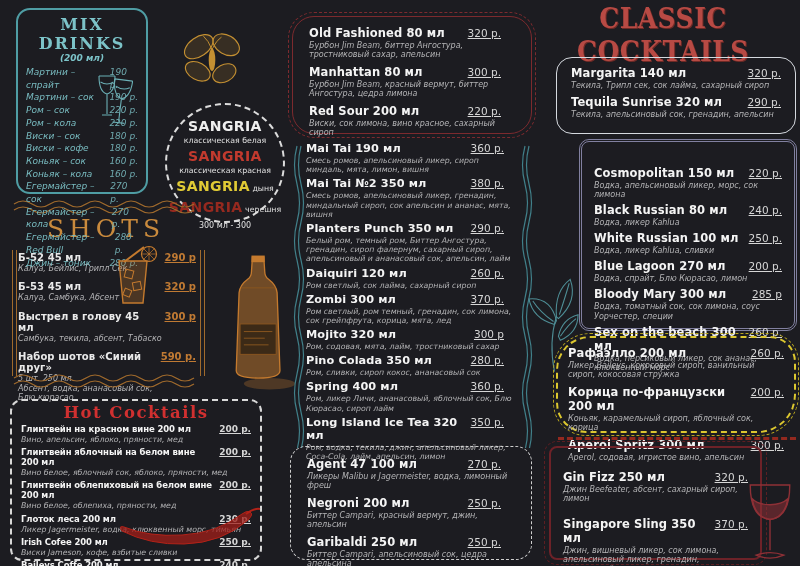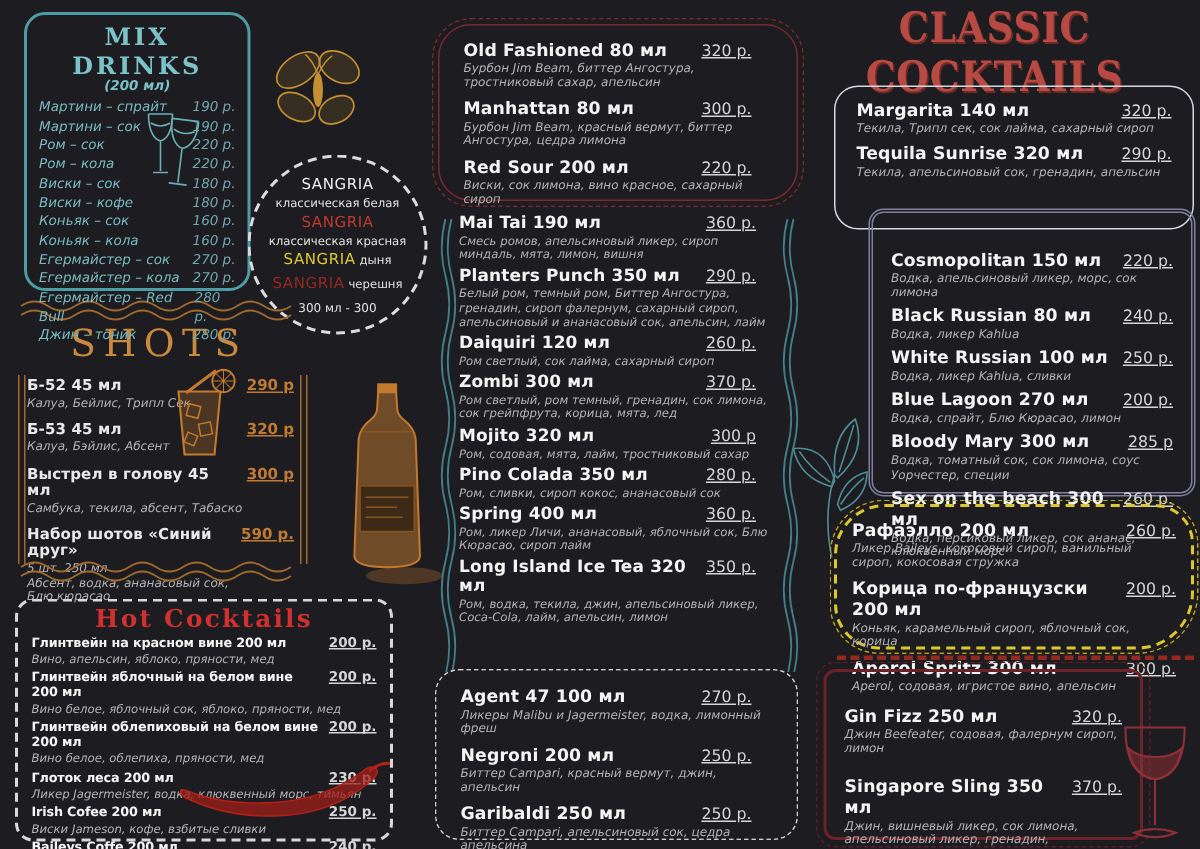--- a/index.html
+++ b/index.html
@@ -8,33 +8,33 @@
   .abs { position:absolute; }
 
   
   .item { margin-bottom:5px; }
   .item .row { display:flex; justify-content:space-between; align-items:baseline; }
   .item .name { font-weight:bold; color:#f4f4f4; font-size:11.5px; letter-spacing:.1px; }
   .item .price { color:#d6d6d6; font-size:10.5px; white-space:nowrap; padding-left:6px;text-decoration:underline; }
   .item .desc { font-style:italic; color:#b4b4b6; font-size:8px; line-height:1.18; margin-top:1px; white-space:pre-line; }
 
   
-  .mix-box { left:16px; top:8px; width:151px; height:186px; border:2px solid #4f9da4; border-radius:14px; padding:5px 8px 4px; }
+  .mix-box { left:16px; top:8px; width:132px; height:186px; border:2px solid #4f9da4; border-radius:14px; padding:5px 8px 4px; }
   .mix-title { font-family:"DejaVu Serif", serif; font-weight:bold; text-align:center; color:#7cc3c8; font-size:16px; letter-spacing:2px; }
   .mix-sub { text-align:center; color:#7cc3c8; font-size:9px; font-weight:bold; font-style:italic; margin-bottom:3px; }
   .mix-list { position:relative; z-index:2; }
   .mix-row { display:flex; justify-content:space-between; font-style:italic; color:#79bcc1; font-size:9px; line-height:12.7px; }
   .mix-row .mprice { color:#6fa9ae; }
   .mix-glasses { left:79px; top:64px; width:36px; height:62px; z-index:1; opacity:.95; }
 
   
   .butterfly { left:176px; top:20px; width:72px; height:78px; }
   .sangria { left:165px; top:103px; width:120px; height:120px; border:2px dashed #dcdcdc; border-radius:50%;
              text-align:center; padding-top:13px; font-size:7.8px; line-height:1.25; }
-  .sangria .brand { font-weight:normal; font-size:10px; letter-spacing:.4px; }
+  .sangria .brand { font-weight:bold; font-size:14px; letter-spacing:.4px; }
   .sangria .v { margin-bottom:3px; color:#e3e3e3; }
   .sangria .v1 .brand { color:#efefef; } .sangria .v1 .sdesc { display:block; }
   .sangria .v2 .brand { color:#c23a2e; } .sangria .v2 .sdesc { display:block; }
   .sangria .v3 .brand { color:#e0ca35; }
   .sangria .v4 .brand { color:#96291f; }
   .sangria .foot { margin-top:5px; color:#e3e3e3; font-size:8px; }
 
   
   .wave-top { left:12px; top:200px; width:196px; height:14px; }
   .wave-bottom { left:12px; top:374px; width:196px; height:14px; }
@@ -68,21 +68,21 @@
   .cgroup2 .name { font-size:11.3px; }
   .cgroup2 .desc { font-size:7.8px; }
   .vwave-l { left:293px; top:144px; width:12px; height:304px; }
   .vwave-r { left:521px; top:144px; width:12px; height:304px; }
   .cgroup3 { left:290px; top:446px; width:242px; height:114px; border:1.5px dashed #cfcfcf; border-radius:16px; padding:10px 16px; }
 
   
   .classic-title { left:530px; top:6px; width:266px; text-align:center; font-family:"DejaVu Serif", serif;
                    font-weight:bold; color:#b84a44; font-size:25px; letter-spacing:.5px;
                    text-shadow:1px 1px 0 #6e2a26; transform:scaleY(1.12); }
-  .tequila-box { left:556px; top:57px; width:240px; height:96px; border:1.5px solid #d5d9df; border-radius:16px; padding:8px 14px; }
+  .tequila-box { left:556px; top:57px; width:240px; height:77px; border:1.5px solid #d5d9df; border-radius:16px; padding:8px 14px; }
   .vodka-box { left:579px; top:139px; width:218px; height:192px; border:3px double #8180a0; border-radius:10px; padding:24px 12px; }
   .vodka-box .item { margin-bottom:3.5px; }
   .special-box { left:556px; top:336px; width:240px; height:97px; border:2px dashed #dcc72f; outline:1px dashed #b7a51f;
                  outline-offset:2px; border-radius:34px 26px 38px 30px; padding:8px 10px; }
   .red-sep { left:558px; top:437px; width:238px; height:0; border-top:3px dashed #93291f; }
   .gin-box { left:549px; top:446px; width:213px; height:114px; border:2px solid #6d2228; outline:1px dashed #5c1e22;
              outline-offset:4px; border-radius:8px; padding:22px 12px; }
   .gin-box .item { margin-bottom:13px; }
 
   .leaf { left:525px; top:272px; width:55px; height:105px; }
@@ -211,21 +211,21 @@
       <span class="name">Б-52 45 мл</span>
       <span class="price">290 р</span>
     </div>
     <div class="desc">Калуа, Бейлис, Трипл Сек</div>
   </div>
     <div class="item">
     <div class="row">
       <span class="name">Б-53  45 мл</span>
       <span class="price">320 р</span>
     </div>
-    <div class="desc">Калуа, Бэйлис, Абсент</div>
+    <div class="desc">Калуа, Самбука, Абсент</div>
   </div>
     <div class="item">
     <div class="row">
       <span class="name">Выстрел в голову 45 мл</span>
       <span class="price">300 р</span>
     </div>
     <div class="desc">Самбука, текила, абсент, Табаско</div>
   </div>
     <div class="item">
     <div class="row">
@@ -338,20 +338,27 @@
   <path d="M8,2 q-5,19 0,38 t0,38 t0,38 t0,38 t0,38 t0,38 t0,38 t0,38" fill="none" stroke="#41808a" stroke-width="1.2"></path>
 </svg>
 <section class="abs cgroup2">
 
 <div class="item">
     <div class="row">
       <span class="name">Mai Tai 190 мл</span>
       <span class="price">360 р.</span>
     </div>
     <div class="desc">Смесь ромов, апельсиновый ликер, сироп миндаль, мята, лимон, вишня</div>
+  </div>
+    <div class="item">
+    <div class="row">
+      <span class="name">Mai Tai №2  350 мл</span>
+      <span class="price">380 р.</span>
+    </div>
+    <div class="desc">Смесь ромов, апельсиновый ликер, гренадин, миндальный сироп, сок апельсин и ананас, мята, вишня</div>
   </div>
     <div class="item">
     <div class="row">
       <span class="name">Planters Punch 350 мл</span>
       <span class="price">290 р.</span>
     </div>
     <div class="desc">Белый ром, темный ром, Биттер Ангостура, гренадин, сироп фалернум, сахарный сироп, апельсиновый и ананасовый сок, апельсин, лайм</div>
   </div>
     <div class="item">
     <div class="row">
@@ -525,21 +532,21 @@
 
 <div class="abs red-sep"></div>
 
 <section class="abs gin-box">
 
 <div class="item">
     <div class="row">
       <span class="name">Gin Fizz 250 мл</span>
       <span class="price">320 р.</span>
     </div>
-    <div class="desc">Джин Beefeater, содовая, фалернум сироп, лимон</div>
+    <div class="desc">Джин Beefeater, абсент, сахарный сироп, лимон</div>
   </div>
     <div class="item">
     <div class="row">
       <span class="name">Singapore Sling 350 мл</span>
       <span class="price">370 р.</span>
     </div>
     <div class="desc">Джин, вишневый ликер, сок лимона, апельсиновый ликер, гренадин, ананасовый сок</div>
   </div>
   </section>
 

